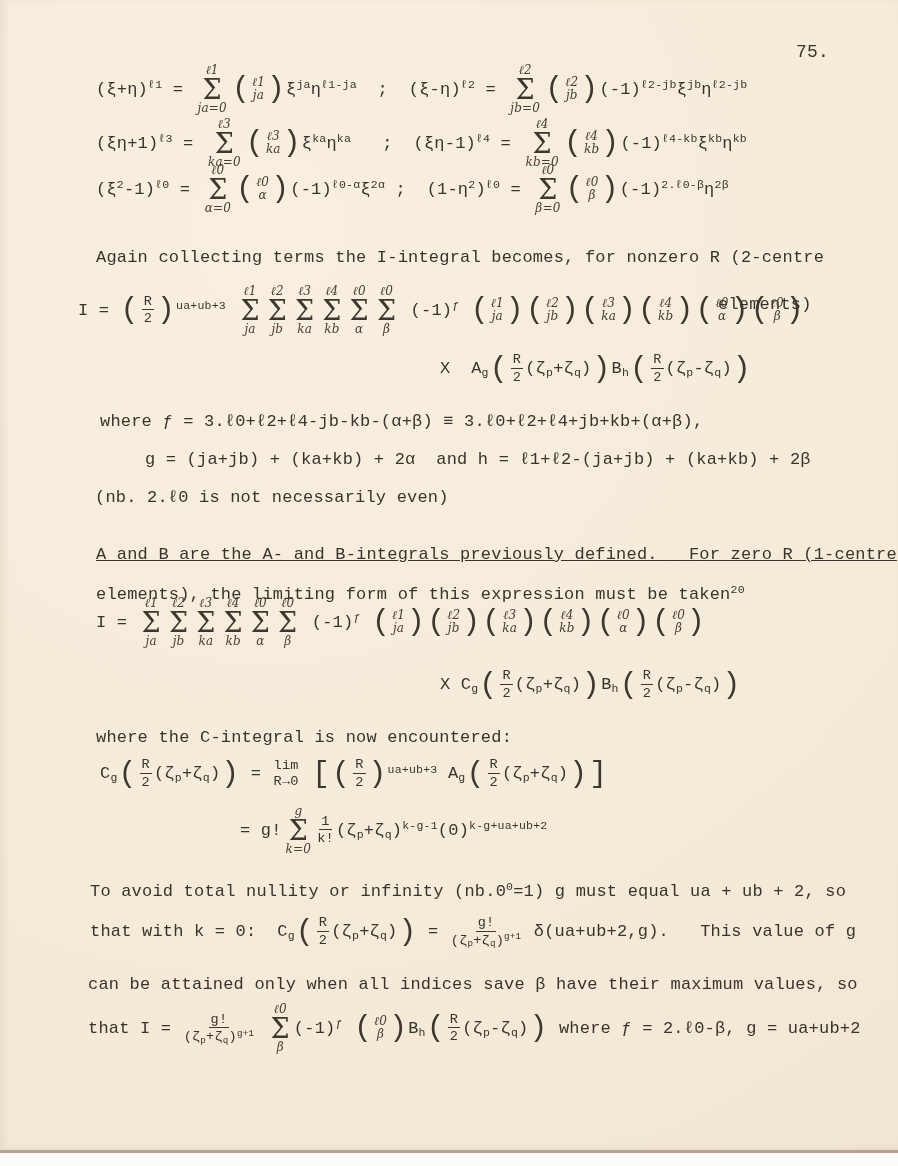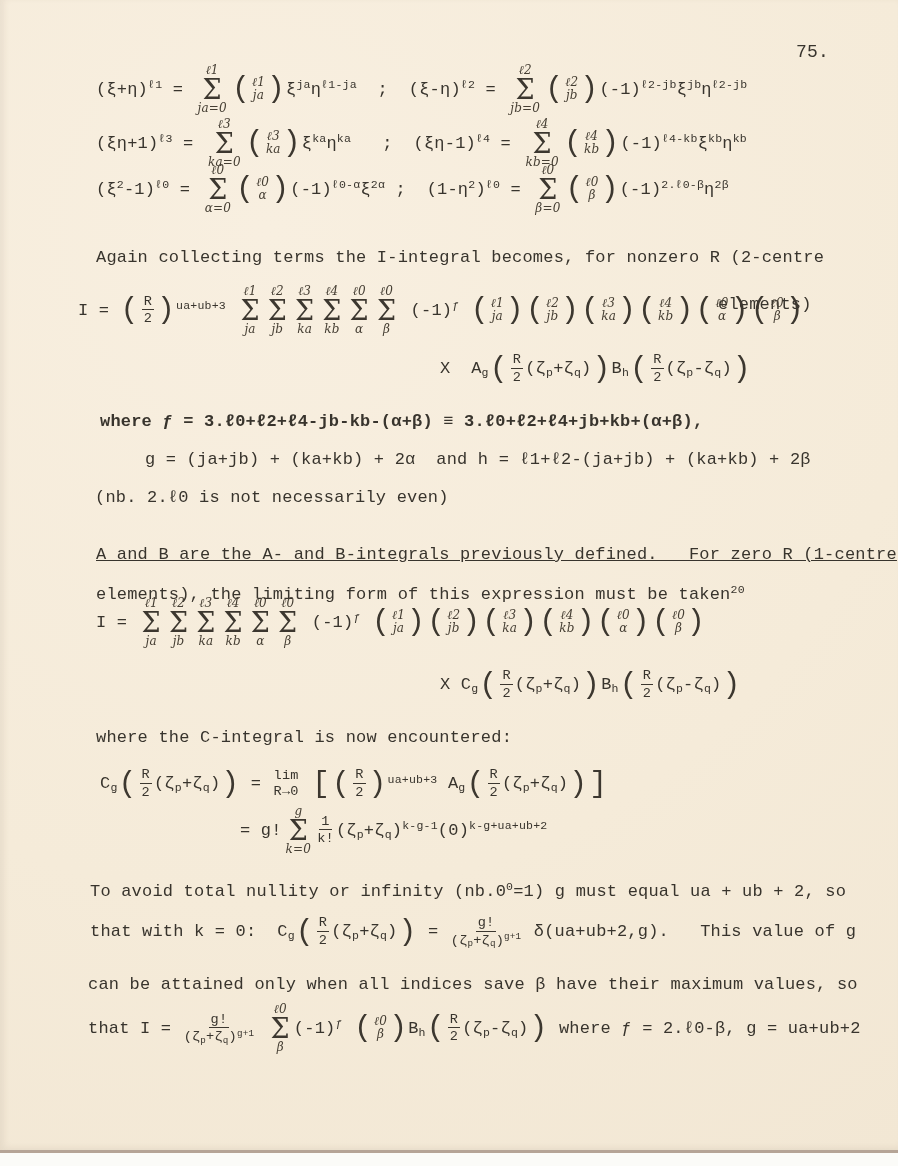--- a/index.html
+++ b/index.html
@@ -28,40 +28,40 @@
   .sg{font-family:"DejaVu Serif",serif;font-size:27px;line-height:0.95;color:#3c372f;}
   
   .bin{display:inline-flex;flex-direction:column;align-items:center;vertical-align:middle;
        font-family:"DejaVu Serif",serif;font-style:italic;font-size:12px;color:#453e33;line-height:1.1;margin:0 1px;}
   .bp{font-size:175%;font-weight:300;vertical-align:middle;line-height:0;margin:0 1px;color:#3c372f;}
   
   .frac{display:inline-flex;flex-direction:column;align-items:center;vertical-align:middle;font-size:80%;line-height:1.15;margin:0 2px;}
   .fn{border-bottom:1.4px solid #3c372f;padding:0 2px;}
   .fd{padding-top:1px;}
   
-  .stack{display:inline-flex;flex-direction:column;align-items:center;vertical-align:middle;font-size:80%;line-height:1.15;margin:16px 2px;}
+  .stack{display:inline-flex;flex-direction:column;align-items:center;vertical-align:middle;font-size:80%;line-height:1.15;margin:6px 2px;}
 </style>
 </head>
 <body>
 
 <div class="paper">
 
   <div class="line" style="top:42px;left:796px;font-size:18px;">75.</div>
 
   <div class="line" style="top:64px;left:96px;">(ξ+η)<sup>ℓ1</sup> = <span class="st"><span class="sl">ℓ1</span><span class="sg">Σ</span><span class="sl">ja=0</span></span><span class="bp">(</span><span class="bin"><span>ℓ1</span><span>ja</span></span><span class="bp">)</span>ξ<sup>ja</sup>η<sup>ℓ1-ja</sup>  ;  (ξ-η)<sup>ℓ2</sup> = <span class="st"><span class="sl">ℓ2</span><span class="sg">Σ</span><span class="sl">jb=0</span></span><span class="bp">(</span><span class="bin"><span>ℓ2</span><span>jb</span></span><span class="bp">)</span>(-1)<sup>ℓ2-jb</sup>ξ<sup>jb</sup>η<sup>ℓ2-jb</sup></div>
   <div class="line" style="top:118px;left:96px;">(ξη+1)<sup>ℓ3</sup> = <span class="st"><span class="sl">ℓ3</span><span class="sg">Σ</span><span class="sl">ka=0</span></span><span class="bp">(</span><span class="bin"><span>ℓ3</span><span>ka</span></span><span class="bp">)</span>ξ<sup>ka</sup>η<sup>ka</sup>   ;  (ξη-1)<sup>ℓ4</sup> = <span class="st"><span class="sl">ℓ4</span><span class="sg">Σ</span><span class="sl">kb=0</span></span><span class="bp">(</span><span class="bin"><span>ℓ4</span><span>kb</span></span><span class="bp">)</span>(-1)<sup>ℓ4-kb</sup>ξ<sup>kb</sup>η<sup>kb</sup></div>
   <div class="line" style="top:164px;left:96px;">(ξ<sup>2</sup>-1)<sup>ℓ0</sup> = <span class="st"><span class="sl">ℓ0</span><span class="sg">Σ</span><span class="sl">α=0</span></span><span class="bp">(</span><span class="bin"><span>ℓ0</span><span>α</span></span><span class="bp">)</span>(-1)<sup>ℓ0-α</sup>ξ<sup>2α</sup> ;  (1-η<sup>2</sup>)<sup>ℓ0</sup> = <span class="st"><span class="sl">ℓ0</span><span class="sg">Σ</span><span class="sl">β=0</span></span><span class="bp">(</span><span class="bin"><span>ℓ0</span><span>β</span></span><span class="bp">)</span>(-1)<sup>2.ℓ0-β</sup>η<sup>2β</sup></div>
 
   <div class="line" style="top:248px;left:96px;">Again collecting terms the I-integral becomes, for nonzero R (2-centre</div>
   <div class="line" style="top:270px;left:718px;margin-top:25px;">elements)</div>
 
   <div class="line" style="top:285px;left:78px;">I = <span class="bp">(</span><span class="frac"><span class="fn">R</span><span class="fd">2</span></span><span class="bp">)</span><sup>ua+ub+3</sup> <span class="st"><span class="sl">ℓ1</span><span class="sg">Σ</span><span class="sl">ja</span></span><span class="st"><span class="sl">ℓ2</span><span class="sg">Σ</span><span class="sl">jb</span></span><span class="st"><span class="sl">ℓ3</span><span class="sg">Σ</span><span class="sl">ka</span></span><span class="st"><span class="sl">ℓ4</span><span class="sg">Σ</span><span class="sl">kb</span></span><span class="st"><span class="sl">ℓ0</span><span class="sg">Σ</span><span class="sl">α</span></span><span class="st"><span class="sl">ℓ0</span><span class="sg">Σ</span><span class="sl">β</span></span> (-1)<sup>ƒ</sup> <span class="bp">(</span><span class="bin"><span>ℓ1</span><span>ja</span></span><span class="bp">)</span><span class="bp">(</span><span class="bin"><span>ℓ2</span><span>jb</span></span><span class="bp">)</span><span class="bp">(</span><span class="bin"><span>ℓ3</span><span>ka</span></span><span class="bp">)</span><span class="bp">(</span><span class="bin"><span>ℓ4</span><span>kb</span></span><span class="bp">)</span><span class="bp">(</span><span class="bin"><span>ℓ0</span><span>α</span></span><span class="bp">)</span><span class="bp">(</span><span class="bin"><span>ℓ0</span><span>β</span></span><span class="bp">)</span></div>
   <div class="line" style="top:352px;left:440px;text-align:center;">X  A<sub>g</sub><span class="bp">(</span><span class="frac"><span class="fn">R</span><span class="fd">2</span></span>(ζ<sub>p</sub>+ζ<sub>q</sub>)<span class="bp">)</span>B<sub>h</sub><span class="bp">(</span><span class="frac"><span class="fn">R</span><span class="fd">2</span></span>(ζ<sub>p</sub>-ζ<sub>q</sub>)<span class="bp">)</span></div>
 
-  <div class="line" style="top:412px;left:100px;font-weight:bold;">where ƒ = 3.ℓ0+ℓ2+ℓ4-jb-kb-(α+β) ≡ 3.ℓ0+ℓ2+ℓ4+jb+kb+(α+β),</div>
+  <div class="line" style="top:412px;left:100px;">where ƒ = 3.ℓ0+ℓ2+ℓ4-jb-kb-(α+β) ≡ 3.ℓ0+ℓ2+ℓ4+jb+kb+(α+β),</div>
   <div class="line" style="top:450px;left:145px;">g = (ja+jb) + (ka+kb) + 2α  and h = ℓ1+ℓ2-(ja+jb) + (ka+kb) + 2β</div>
   <div class="line" style="top:488px;left:95px;">(nb. 2.ℓ0 is not necessarily even)</div>
 
   <div class="line" style="top:545px;left:96px;text-decoration:underline;">A and B are the A- and B-integrals previously defined.   For zero R (1-centre</div>
   <div class="line" style="top:585px;left:96px;text-align:center;">elements), the limiting form of this expression must be taken<sup>20</sup></div>
 
   <div class="line" style="top:597px;left:96px;">I = <span class="st"><span class="sl">ℓ1</span><span class="sg">Σ</span><span class="sl">ja</span></span><span class="st"><span class="sl">ℓ2</span><span class="sg">Σ</span><span class="sl">jb</span></span><span class="st"><span class="sl">ℓ3</span><span class="sg">Σ</span><span class="sl">ka</span></span><span class="st"><span class="sl">ℓ4</span><span class="sg">Σ</span><span class="sl">kb</span></span><span class="st"><span class="sl">ℓ0</span><span class="sg">Σ</span><span class="sl">α</span></span><span class="st"><span class="sl">ℓ0</span><span class="sg">Σ</span><span class="sl">β</span></span> (-1)<sup>ƒ</sup> <span class="bp">(</span><span class="bin"><span>ℓ1</span><span>ja</span></span><span class="bp">)</span><span class="bp">(</span><span class="bin"><span>ℓ2</span><span>jb</span></span><span class="bp">)</span><span class="bp">(</span><span class="bin"><span>ℓ3</span><span>ka</span></span><span class="bp">)</span><span class="bp">(</span><span class="bin"><span>ℓ4</span><span>kb</span></span><span class="bp">)</span><span class="bp">(</span><span class="bin"><span>ℓ0</span><span>α</span></span><span class="bp">)</span><span class="bp">(</span><span class="bin"><span>ℓ0</span><span>β</span></span><span class="bp">)</span></div>
   <div class="line" style="top:668px;left:440px;text-align:right;">X C<sub>g</sub><span class="bp">(</span><span class="frac"><span class="fn">R</span><span class="fd">2</span></span>(ζ<sub>p</sub>+ζ<sub>q</sub>)<span class="bp">)</span>B<sub>h</sub><span class="bp">(</span><span class="frac"><span class="fn">R</span><span class="fd">2</span></span>(ζ<sub>p</sub>-ζ<sub>q</sub>)<span class="bp">)</span></div>
 
   <div class="line" style="top:728px;left:96px;">where the C-integral is now encountered:</div>

